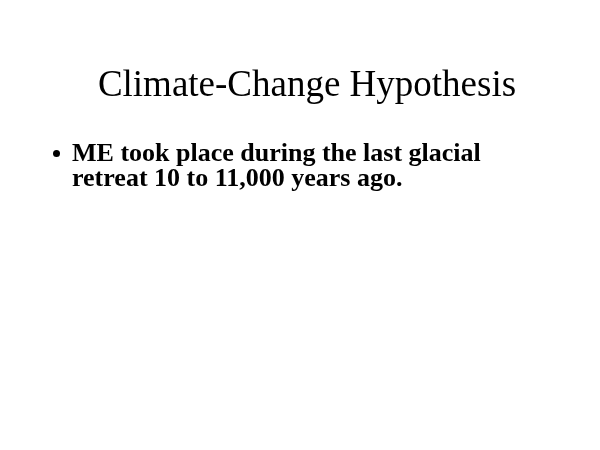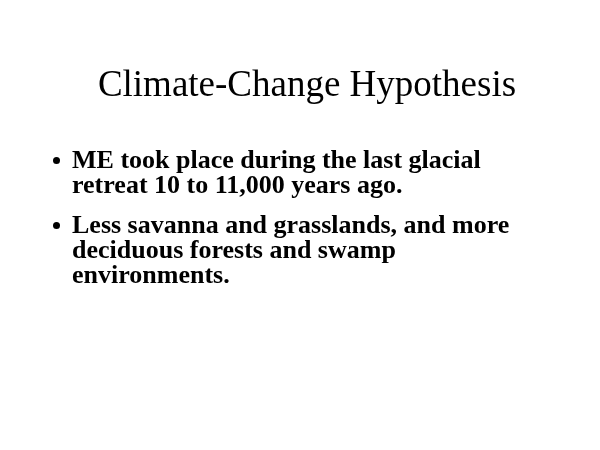--- a/index.html
+++ b/index.html
@@ -33,21 +33,21 @@
     top: 135px;
     left: 52px;
     width: 486px;
     margin: 0;
     padding: 0;
     list-style: none;
   }
   .bullet-item {
     display: flex;
     align-items: flex-start;
-    margin: 12px 0 15px 0;
+    margin: 5px 0 15px 0;
     font-weight: bold;
     font-size: 26px;
     line-height: 25px;
     color: #000000;
   }
   .bullet-dot {
     flex: 0 0 auto;
     width: 7px;
     height: 7px;
     border-radius: 50%;
@@ -63,18 +63,14 @@
 <body>
 
 <div class="slide">
   <h1 class="slide-title">Climate-Change Hypothesis</h1>
 
   <ul class="bullet-list">
     <li class="bullet-item">
       <span class="bullet-dot"></span>
       <span class="bullet-text">ME took place during the last glacial retreat 10 to 11,000 years ago.</span>
     </li>
-    <li class="bullet-item">
-      <span class="bullet-dot"></span>
-      <span class="bullet-text">Less savanna and grasslands, and more deciduous forests and swamp environments.</span>
-    </li>
   </ul>
 </div>
 
 </body></html>

